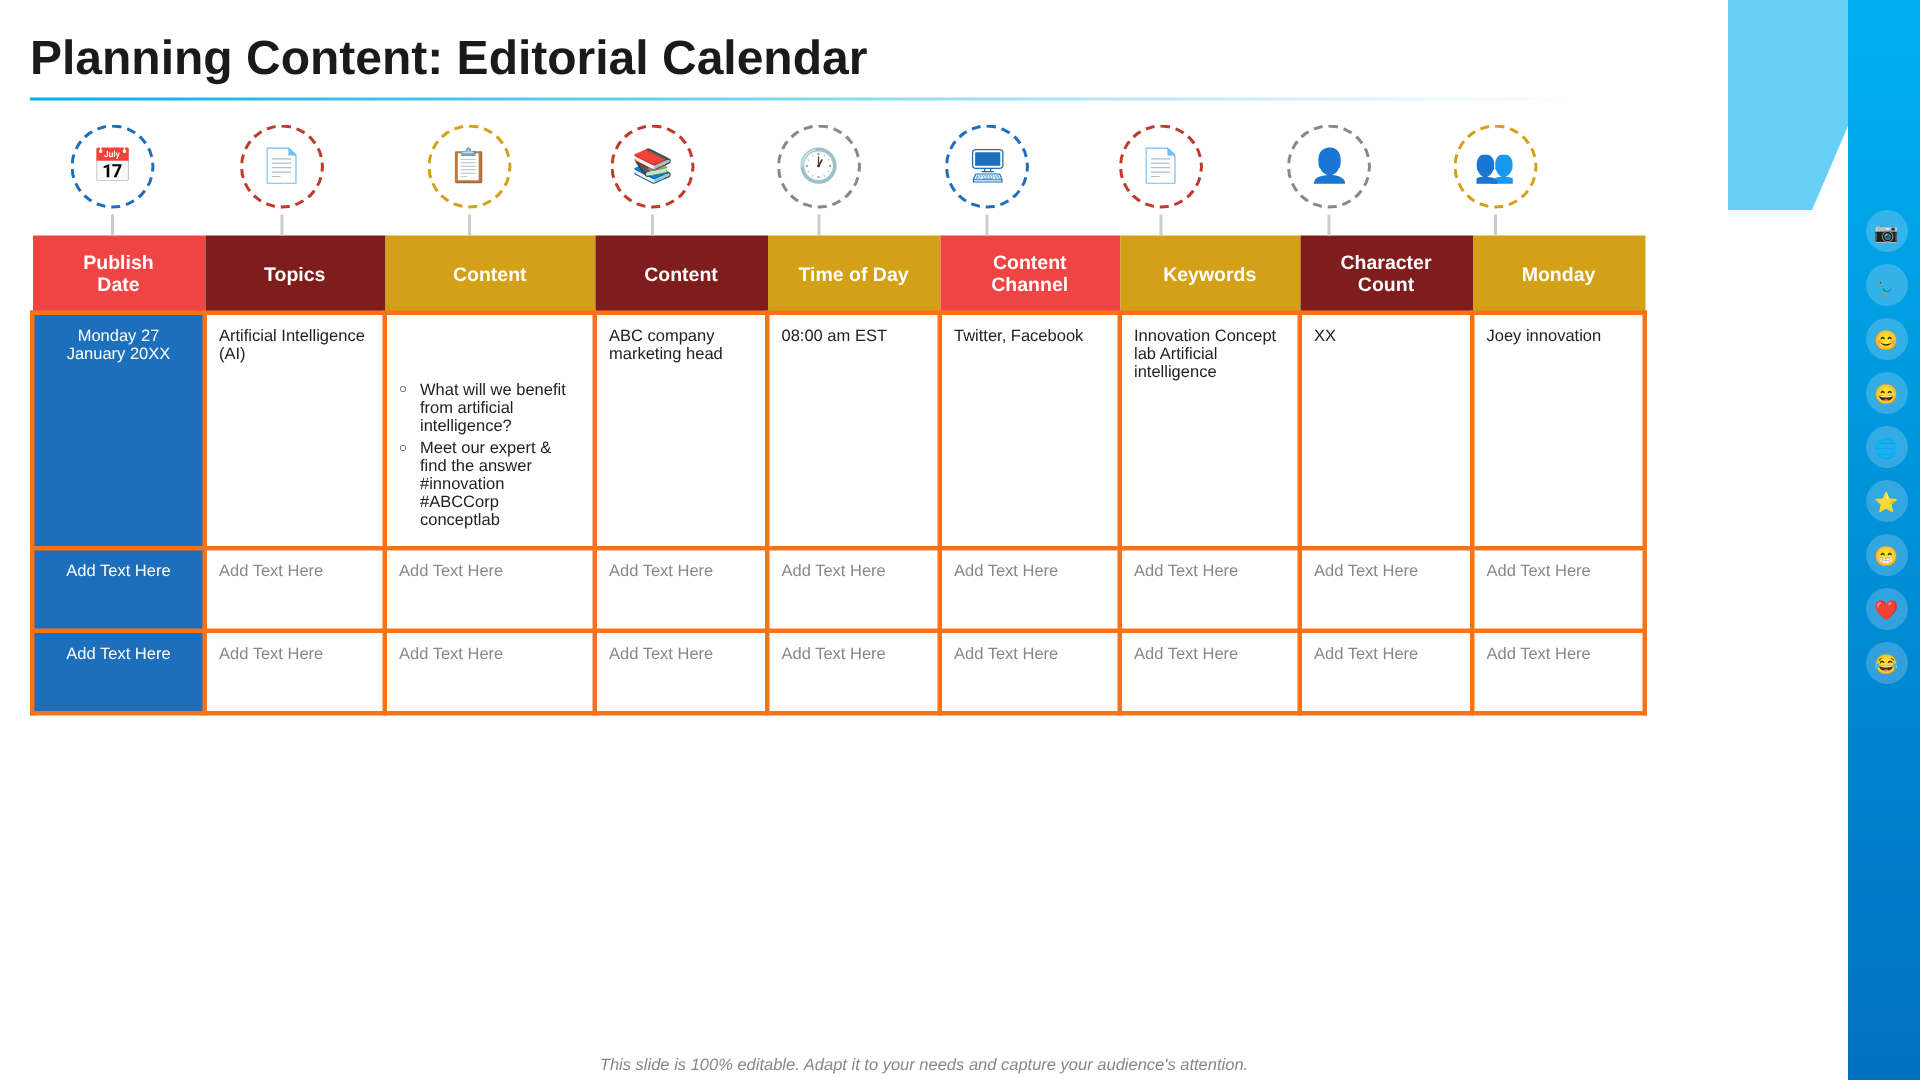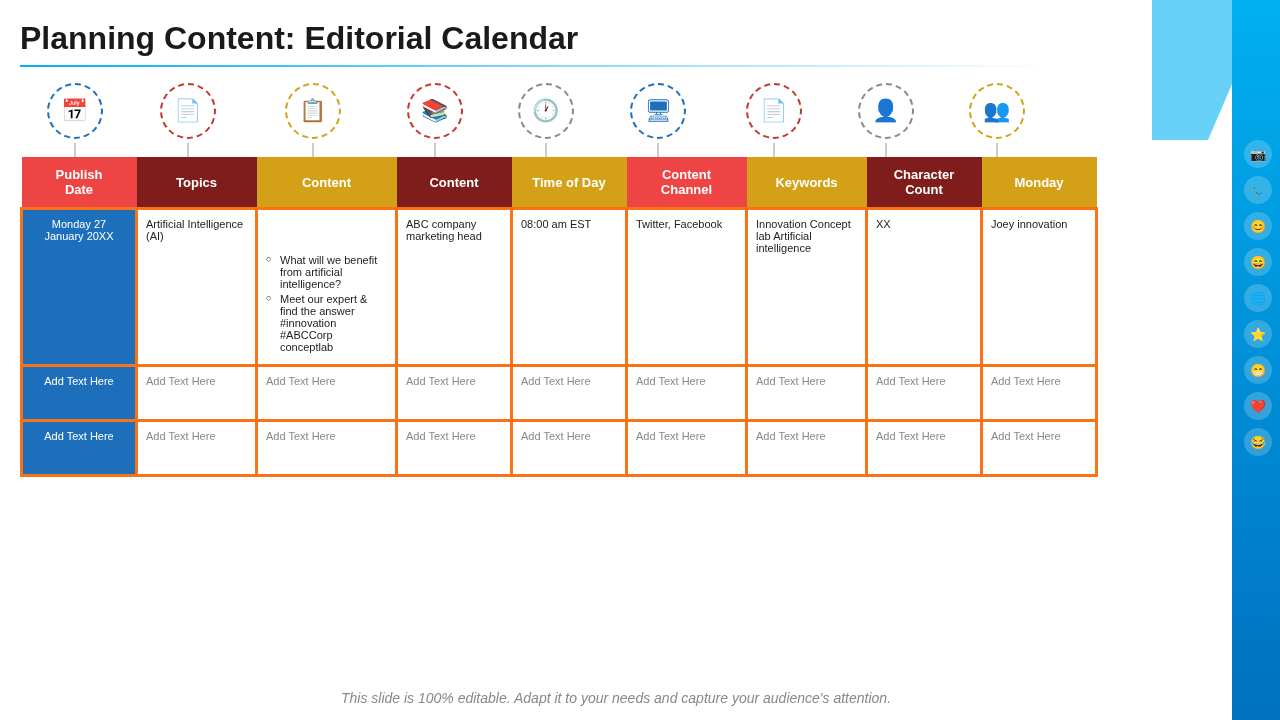--- a/index.html
+++ b/index.html
@@ -154,25 +154,25 @@
     }
 
     .td-placeholder {
       color: #888;
       font-size: 11px;
     }
 
     
     .bottom-text {
       position: absolute;
-      bottom: 14px;
+      bottom: 4px;
       left: 0;
       right: 48px;
       text-align: center;
-      font-size: 14px;
+      font-size: 11px;
       color: #888;
       font-style: italic;
     }
 
     
     .bullet-list { list-style: none; padding: 0; margin-top: 36px; }
     .bullet-list li { padding-left: 14px; position: relative; margin-bottom: 3px; font-size: 11px; }
     .bullet-list li::before { content: "○"; position: absolute; left: 0; font-size: 9px; }
   </style>
 </head>

